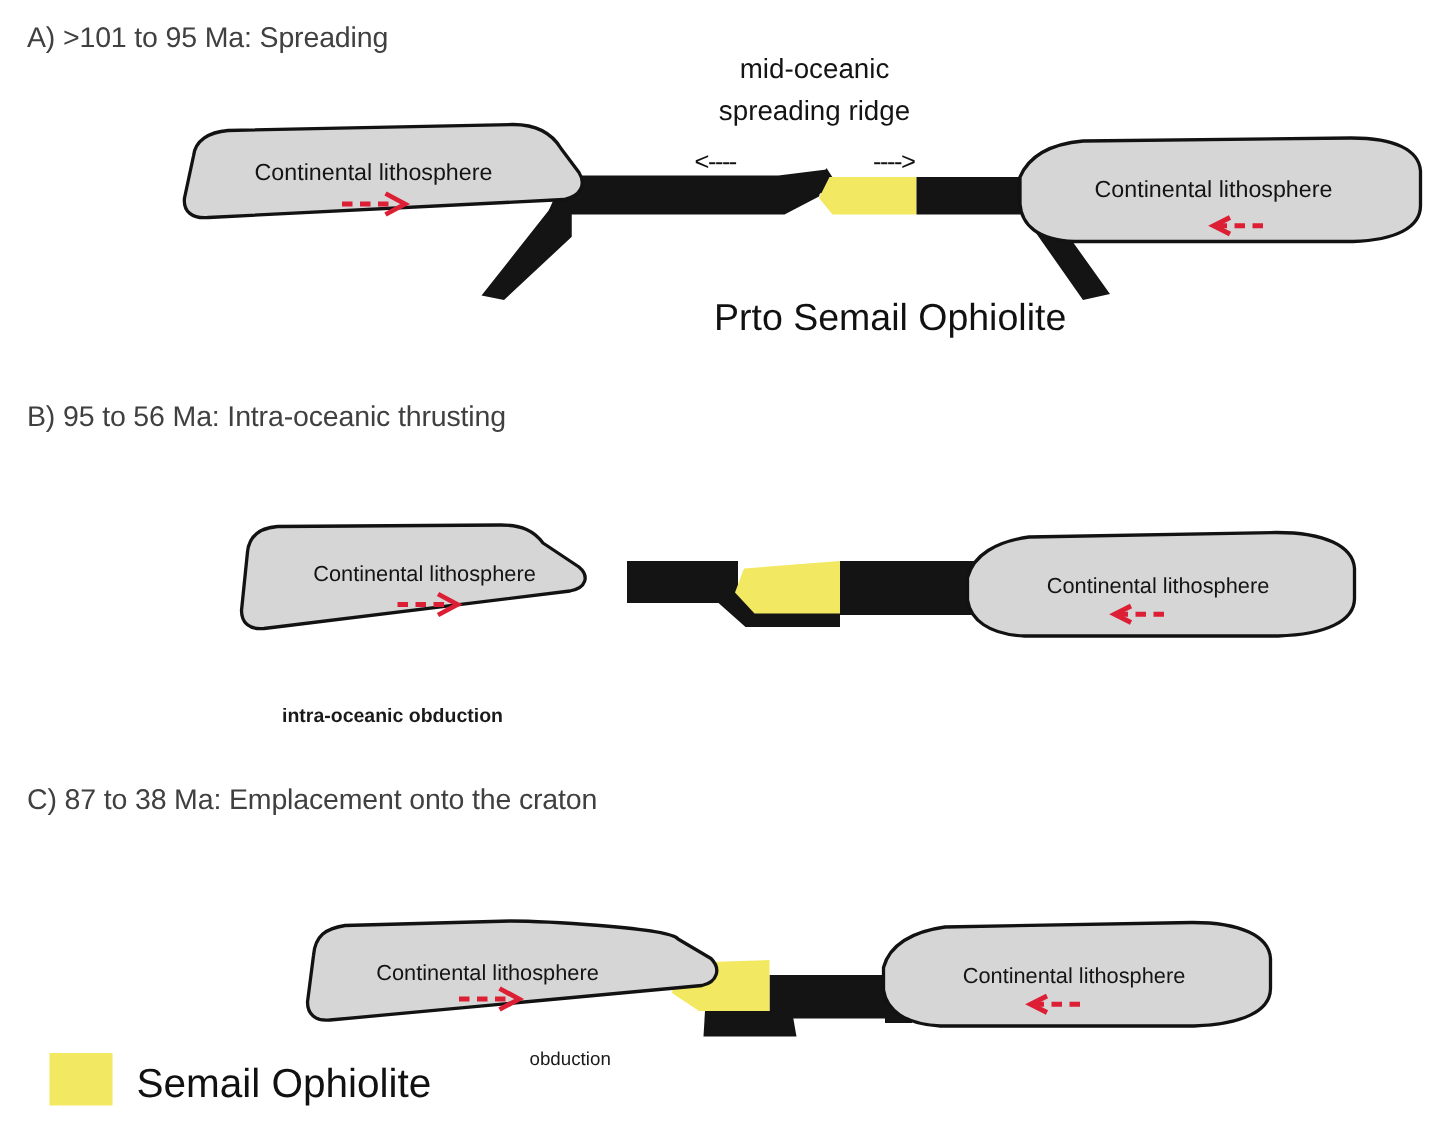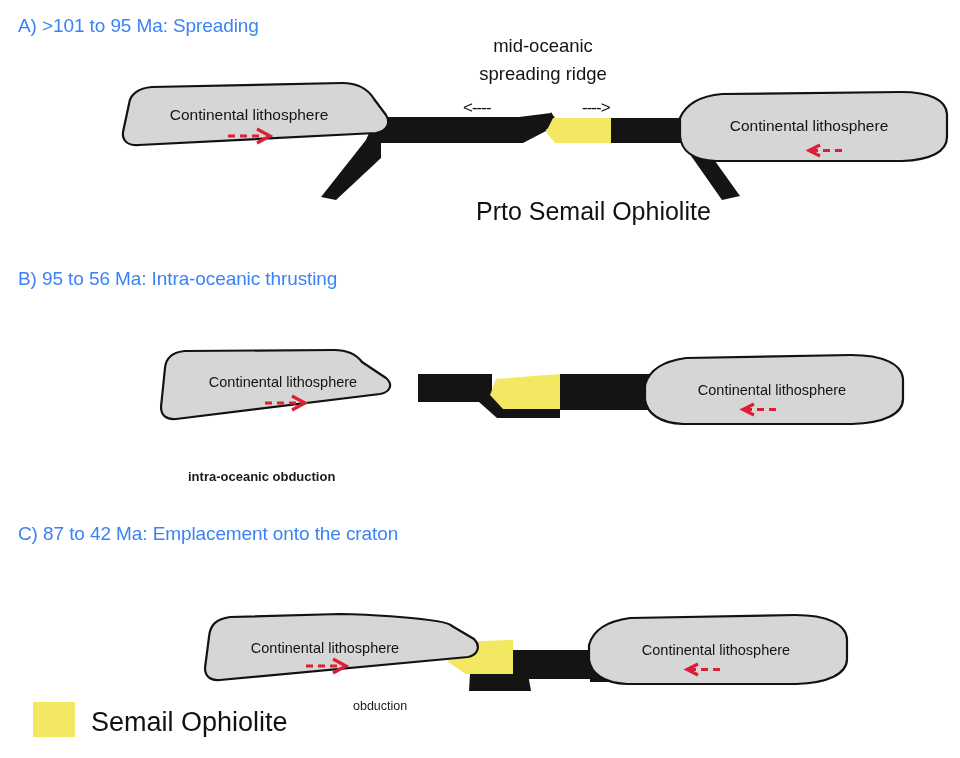--- a/index.html
+++ b/index.html
@@ -19,21 +19,21 @@
     position: absolute;
     left: 0; top: 0;
     width: 960px;
     height: 758px;
   }
   .panel-title {
     position: absolute;
     font-size: 19px;
     font-weight: 400;
     letter-spacing: -0.1px;
-    color: #3b82f6;
+    color: #404040;
     white-space: nowrap;
   }
   .diagram-svg {
     position: absolute;
     left: 0;
     top: 0;
     width: 960px;
     height: 758px;
     pointer-events: none;
   }
@@ -97,21 +97,21 @@
     fill: #f3e862;
   }
 </style>
 </head>
 <body>
 
 <div id="stage">
 
   <div class="panel-title" style="left:18px; top:15px;">A) &gt;101 to 95 Ma: Spreading</div>
   <div class="panel-title" style="left:18px; top:268px;">B) 95 to 56 Ma: Intra-oceanic thrusting</div>
-  <div class="panel-title" style="left:18px; top:523px;">C) 87 to 42 Ma: Emplacement onto the craton</div>
+  <div class="panel-title" style="left:18px; top:523px;">C) 87 to 38 Ma: Emplacement onto the craton</div>
 
   <svg class="diagram-svg" viewBox="0 0 960 758" xmlns="http://www.w3.org/2000/svg">
 
     <g>
 
       <path class="crust" d="M 381,118 L 381,158 L 336,200 L 321,197 L 366,140 Z"></path>
 
       <path class="crust" d="M 376,117 L 519,117 L 551,113 L 546,131 L 523,143 L 381,143 L 381,158 L 366,140 Z"></path>
 
       <path class="crust" d="M 551,112 L 560,126 L 542,130 Z"></path>

